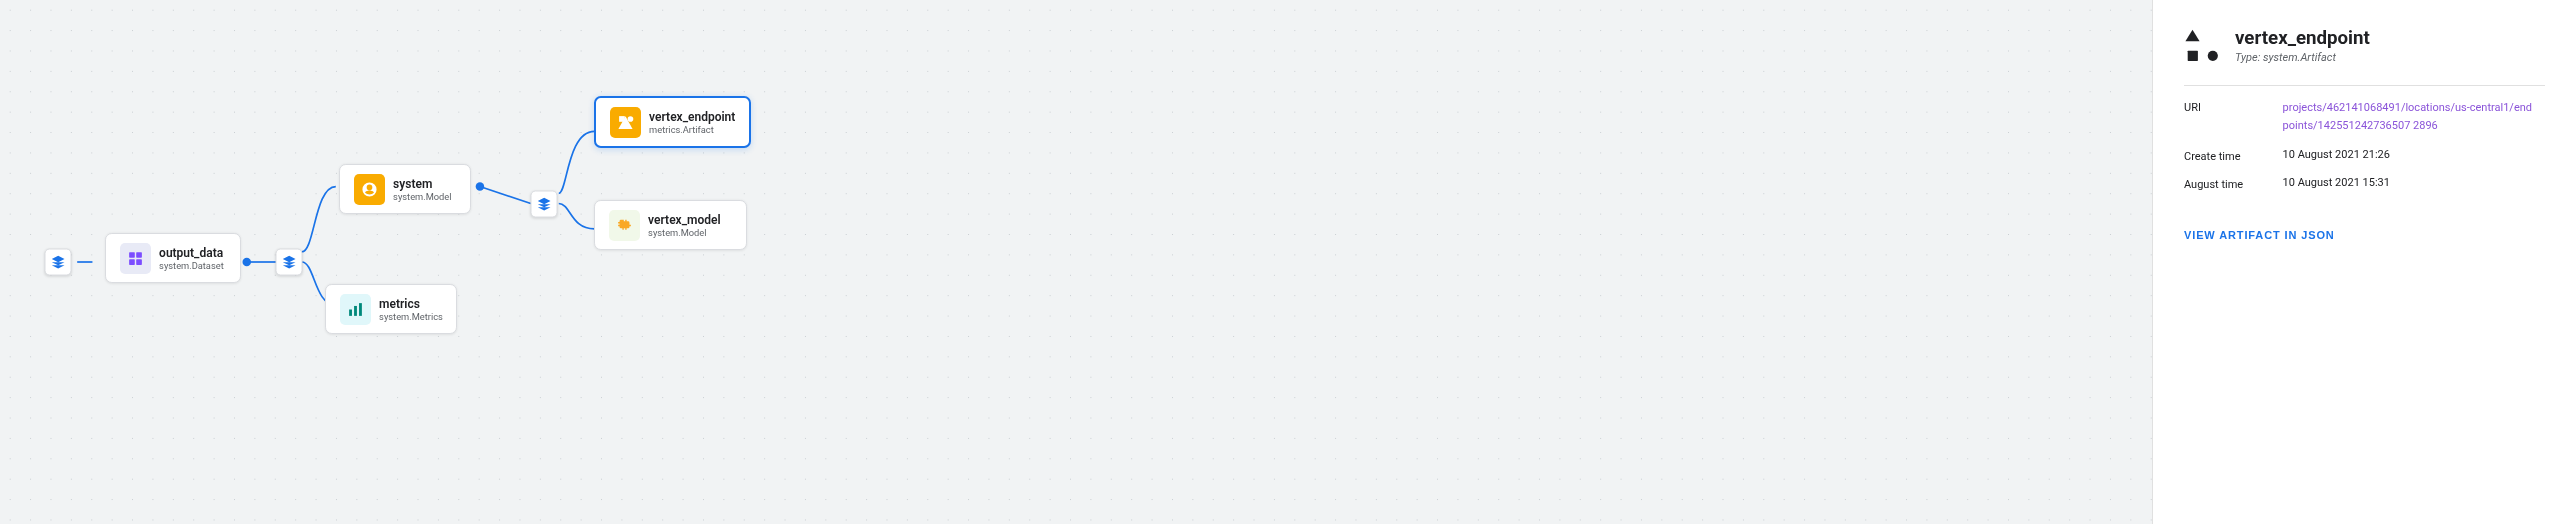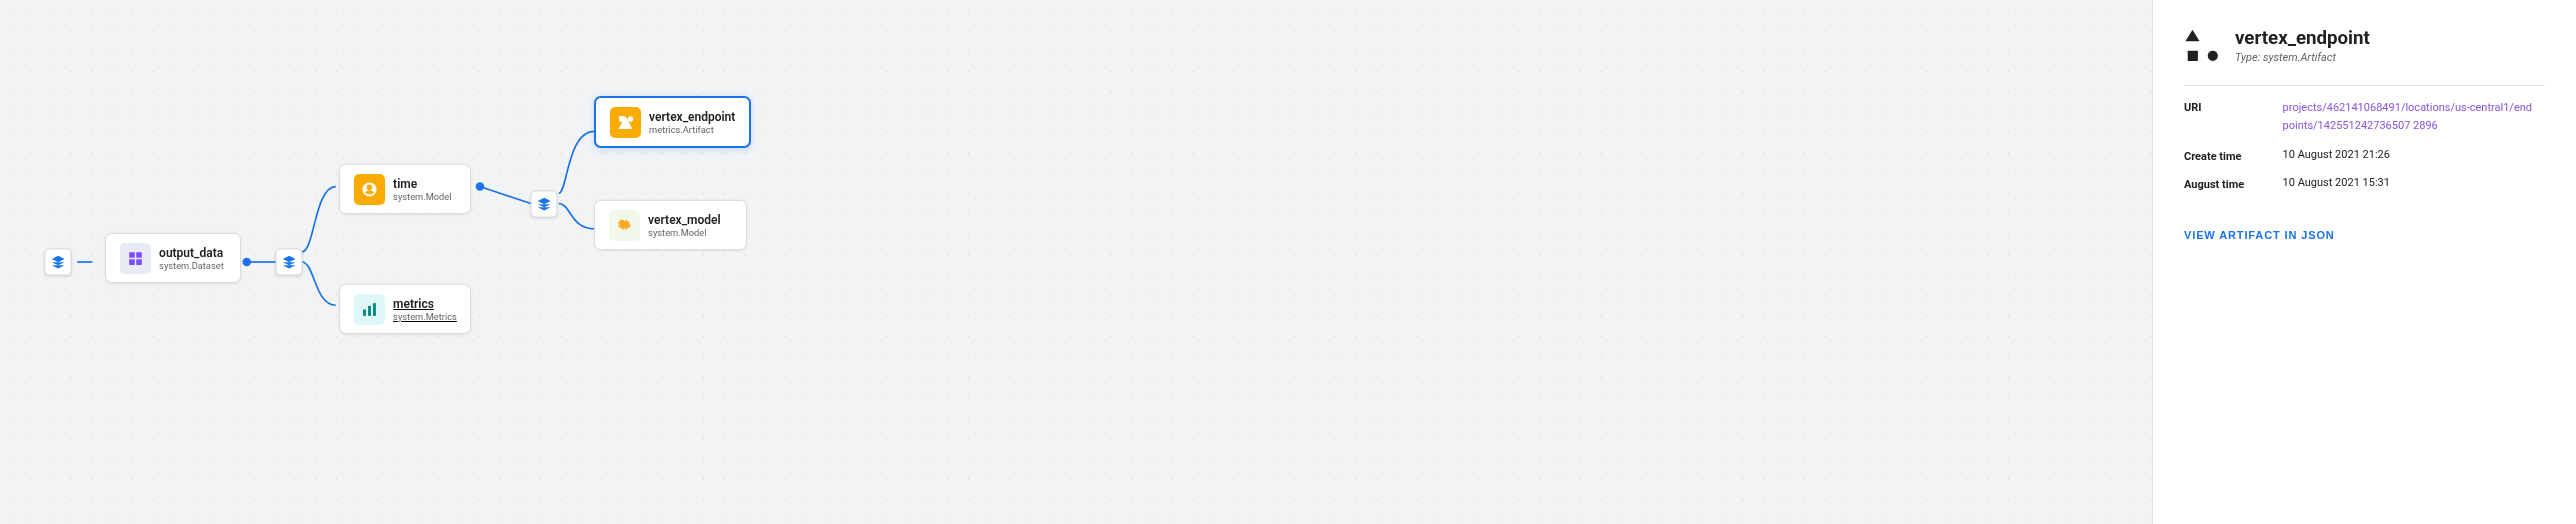--- a/index.html
+++ b/index.html
@@ -133,21 +133,21 @@
     }
 
     .detail-row {
       display: flex;
       align-items: flex-start;
       margin-bottom: 13.6px;
       gap: 13.6px;
     }
     .detail-label {
       font-size: 11px;
-      font-weight: 700;
+      font-weight: 400;
       color: #202124;
       min-width: 85px;
       padding-top: 1.7px;
     }
     .detail-value {
       font-size: 11px;
       color: #202124;
       flex: 1;
     }
     .detail-link {
@@ -229,26 +229,26 @@
     </svg>
   </div>
 
   <div class="node" style="left:339px; top:164px; min-width:132px;">
     <div class="node-icon yellow">
       <svg width="17" height="17" viewBox="0 0 24 24" fill="#fff">
         <path d="M12 2a10 10 0 100 20A10 10 0 0012 2zm0 3a4 4 0 110 8 4 4 0 010-8zm0 14.2a9.2 9.2 0 01-6.3-2.5c.1-2.1 4.2-3.3 6.3-3.3s6.2 1.2 6.3 3.3a9.2 9.2 0 01-6.3 2.5z"></path>
       </svg>
     </div>
     <div class="node-text">
-      <span class="node-name">time</span>
+      <span class="node-name">system</span>
       <span class="node-type">system.Model</span>
     </div>
   </div>
 
-  <div class="node" style="left:339px; top:284px; min-width:132px;text-decoration:underline;">
+  <div class="node" style="left:325px; top:284px; min-width:132px;">
     <div class="node-icon teal">
       <svg width="17" height="17" viewBox="0 0 24 24" fill="#00897b">
         <rect x="3" y="12" width="4" height="9"></rect>
         <rect x="10" y="7" width="4" height="14"></rect>
         <rect x="17" y="3" width="4" height="18"></rect>
       </svg>
     </div>
     <div class="node-text">
       <span class="node-name">metrics</span>
       <span class="node-type">system.Metrics</span>

